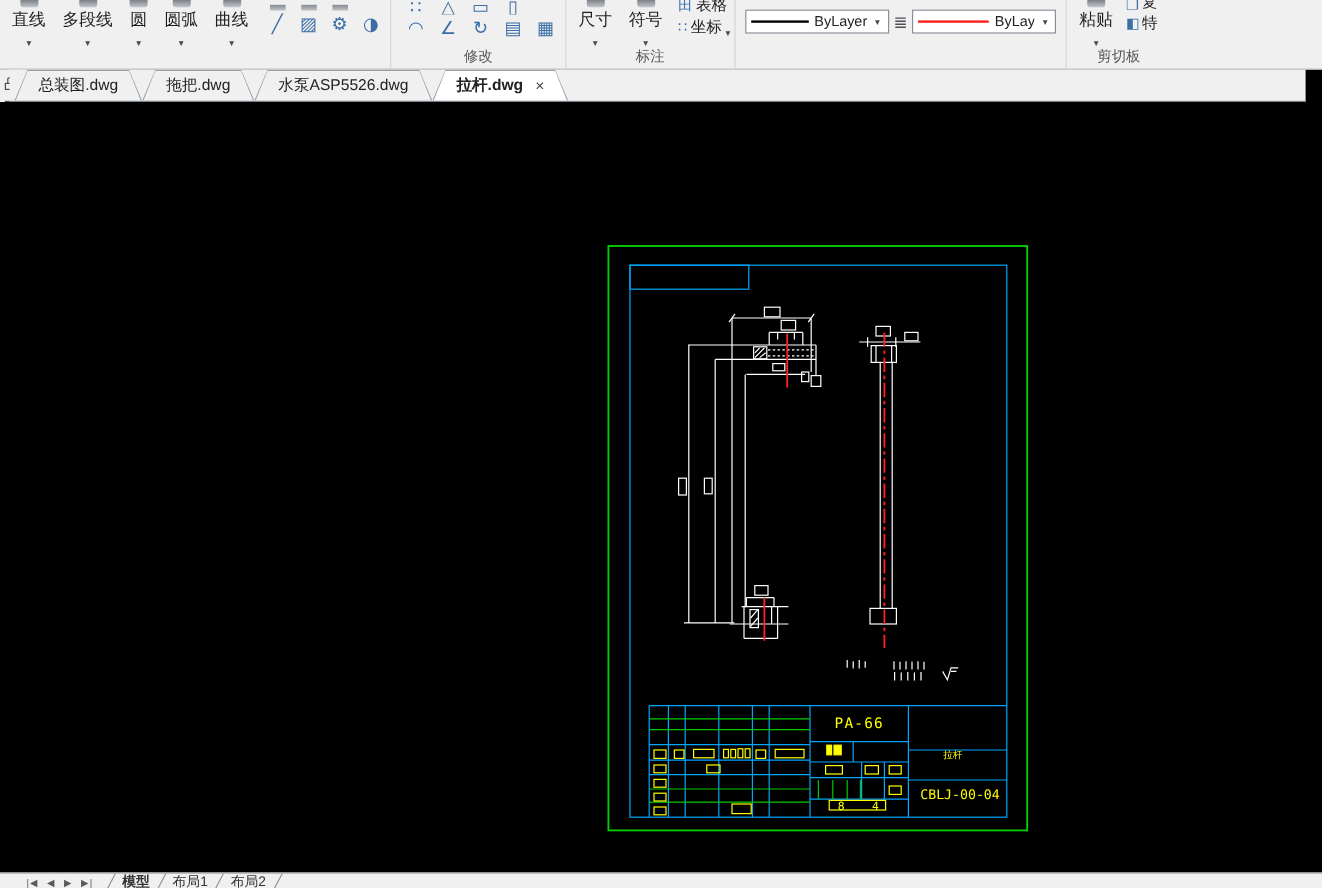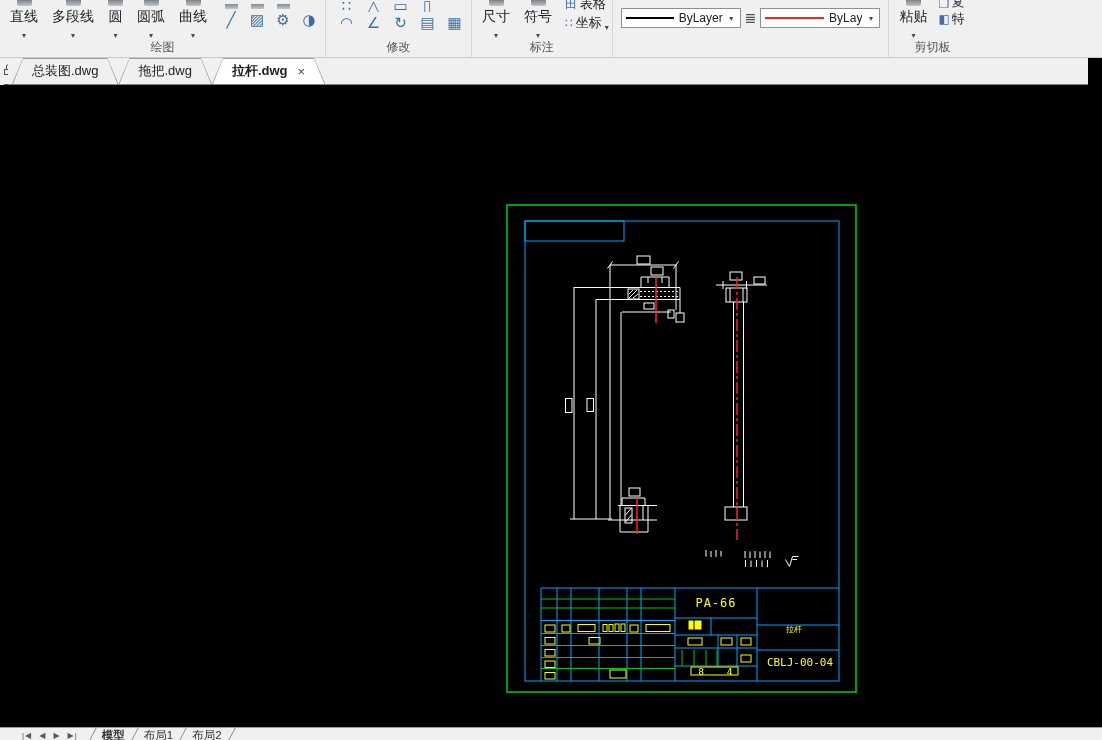--- a/index.html
+++ b/index.html
@@ -121,21 +121,20 @@
         <div class="fragrow">
             <span class="frag"></span>
           </div>
         <div class="fragrow"></div>
         <button class="iconbtn">╱</button>
         <button class="iconbtn">▨</button>
         <button class="iconbtn">⚙</button>
         <button class="iconbtn">◑</button>
       </div>
     </div>
-    <div class="rlabel">绘图</div>
   </div>
 
   <div class="rgroup">
     <div class="rcontent">
       <div class="icluster c5">
         <button class="iconbtn" style="height:12px;overflow:hidden;line-height:6px;">∷</button>
         <button class="iconbtn" style="height:12px;overflow:hidden;line-height:6px;">△</button>
         <button class="iconbtn" style="height:12px;overflow:hidden;line-height:6px;">▭</button>
         <button class="iconbtn" style="height:12px;overflow:hidden;line-height:6px;">▯</button>
         <div></div>
@@ -246,20 +245,25 @@
   <div class="dtab">
     <i class="t-border"></i>
       <i class="t-fill"></i>
     <span class="t-label">总装图.dwg</span>
   </div>
   <div class="dtab">
     <i class="t-border"></i>
       <i class="t-fill"></i>
     <span class="t-label">拖把.dwg</span>
   </div>
+  <div class="dtab">
+    <i class="t-border"></i>
+      <i class="t-fill"></i>
+    <span class="t-label">水泵ASP5526.dwg</span>
+  </div>
   <div class="dtab active">
     <i class="t-border"></i>
       <i class="t-fill"></i>
     <span class="t-label">拉杆.dwg</span>
     <span class="t-close">×</span>
   </div>
 </div>
 
 <div class="canvas">
 <svg width="1102" height="642" viewBox="0 85 1102 642">

